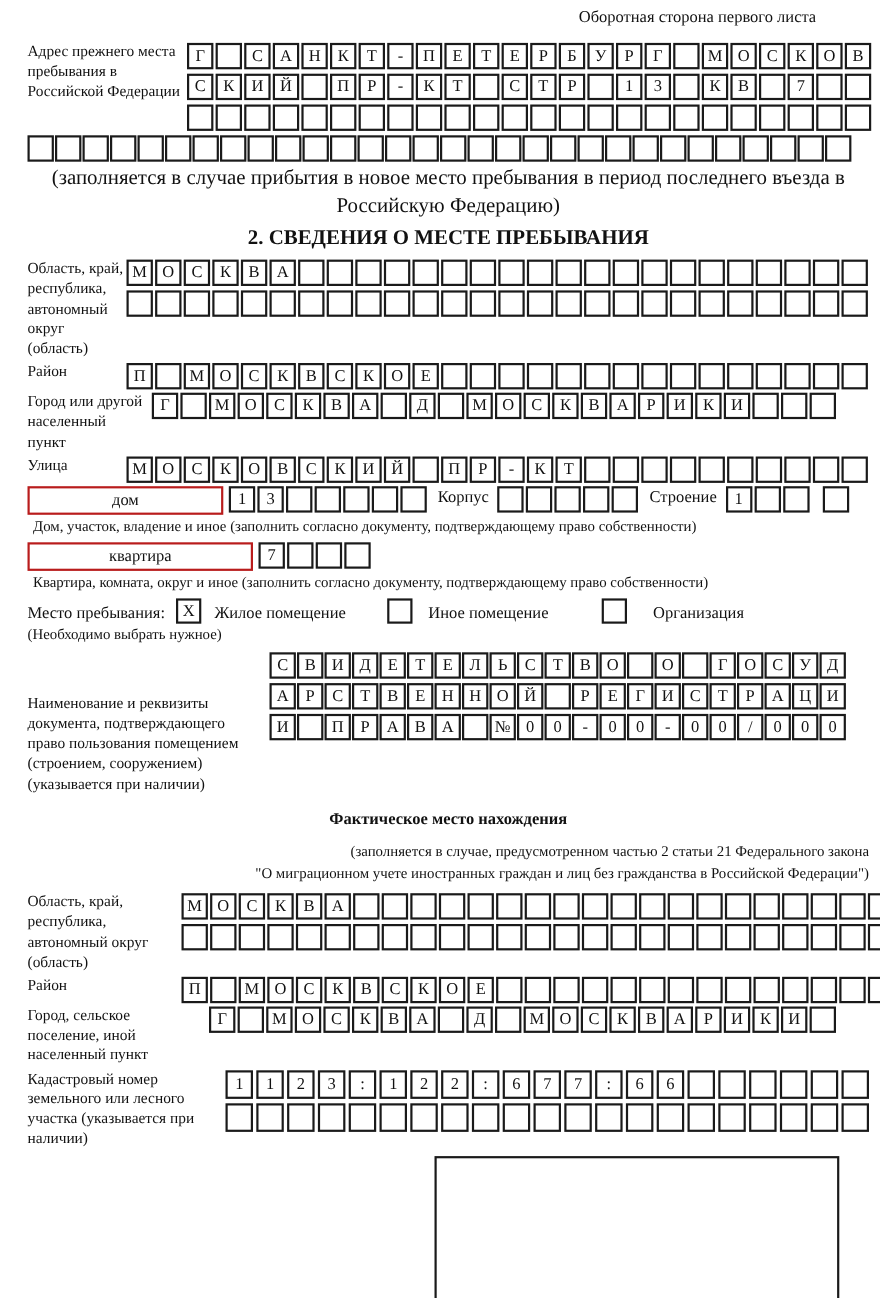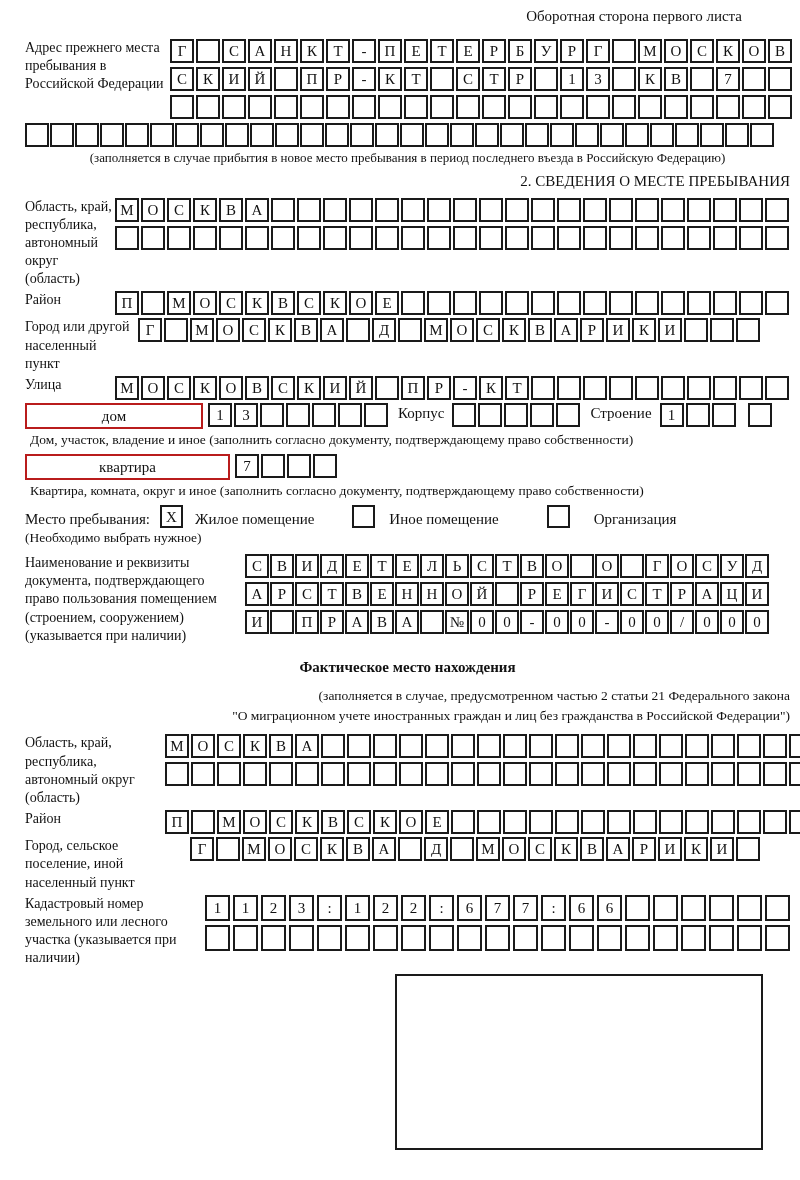--- a/index.html
+++ b/index.html
@@ -13,37 +13,37 @@
   .hdr { text-align: right; padding-right: 48px; font-size: 15px; margin-bottom: 14px; }
 
   .field { display: flex; align-items: flex-start; margin-bottom: 3px; }
   .flabel { flex: 0 0 auto; line-height: 1.3; font-size: 14px; }
   .w145 { width: 145px; }
   .w90  { width: 90px; }
   .w113 { width: 113px; padding-right: 6px; }
   .w132 { width: 140px; }
   .w165 { width: 165px; padding-right: 8px; }
   .w180 { width: 180px; padding-right: 8px; }
-  .w220 { width: 220px; padding-right: 10px; }
+  .w220 { width: 220px; padding-right: 10px; margin-top: 39px; }
   .rows { display: flex; flex-direction: column; gap: 4px; }
 
   .cells { display: flex; gap: 2px; flex-wrap: nowrap; }
   .cell {
     flex: 0 0 auto; width: 24px; height: 24px;
     border: 2px solid #1a1a1a; background: #fff;
     text-align: center; line-height: 20px; font-size: 15px;
   }
   .tight { gap: 1px; }
   .cells-lg { gap: 3px; }
   .cells-lg .cell { width: 25px; height: 26px; line-height: 22px; }
 
   .fullrow { margin: 4px 0 2px 0; gap: 1px; }
-  .caption { text-align: center; font-size: 13px; line-height: 1.35; margin: 2px 0 6px 0; }
+  .caption { text-align: center; font-size: 19px; line-height: 1.35; margin: 2px 0 6px 0; }
   .caption-left { text-align: left; font-size: 13.5px; margin: 3px 0 6px 5px; }
-  .sec-title { text-align: right; font-weight: normal; font-size: 15px; margin: 6px 0 8px 0; }
+  .sec-title { text-align: center; font-weight: bold; font-size: 19px; margin: 6px 0 8px 0; }
   .sub-title { text-align: center; font-weight: bold; font-size: 15px; margin: 14px 0 10px 0; }
   .sub-cap { text-align: right; font-size: 13.5px; line-height: 1.5; margin-bottom: 8px; }
 
   .houserow { display: flex; align-items: flex-start; margin-bottom: 2px; }
   .bigbox {
     flex: 0 0 auto; border: 2px solid #b91c1c; height: 26px;
     text-align: center; line-height: 22px; font-size: 15px; margin-right: 5px;
   }
   .bw175 { width: 178px; }
   .bw205 { width: 205px; }

